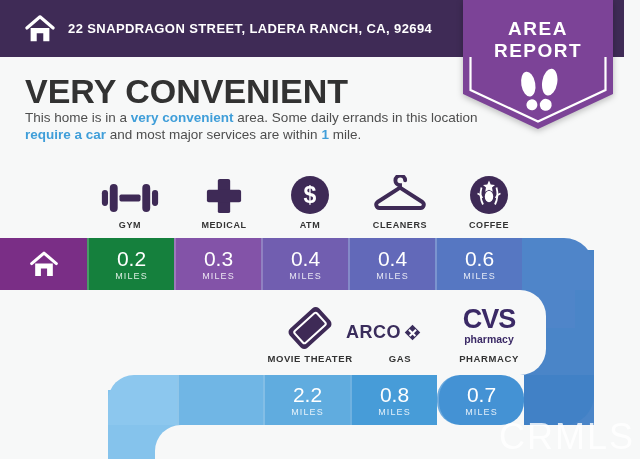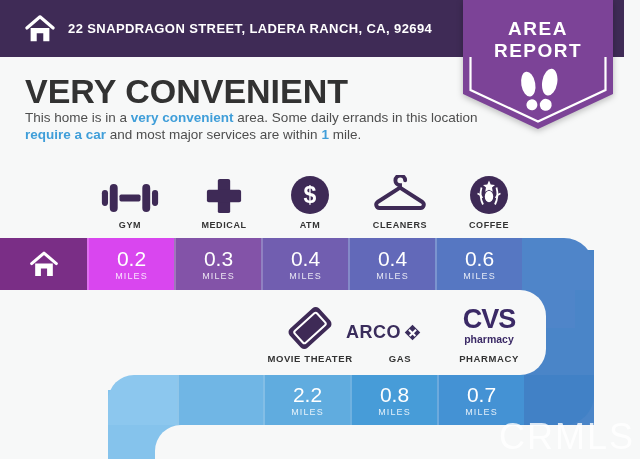--- a/index.html
+++ b/index.html
@@ -156,21 +156,21 @@
   <div class="column" style="background: rgb(133, 195, 236);"></div>
   <div class="card" style="background: rgb(247, 248, 248);"></div>
   <div class="carve" style="background: rgb(247, 248, 248);"></div>
 
   <div class="seg r1" style="left: 0px; width: 87px; background: rgb(122, 46, 134);">
     <svg width="30" height="29" viewBox="0 0 34 32">
       <path d="M3 15 L17 3 L31 15" stroke="#fff" stroke-width="3.4" fill="none" stroke-linecap="round" stroke-linejoin="round"></path>
       <path d="M7 15 V29 H13.5 V20.5 H20.5 V29 H27 V15 Z" fill="#fff"></path>
     </svg>
   </div>
-  <div class="seg r1 sep" style="left: 87px; width: 87px; background: #d946ef;">
+  <div class="seg r1 sep" style="left: 87px; width: 87px; background: #15803d;">
     <div class="dist-num">0.2</div>
     <div class="dist-unit">MILES</div>
   </div>
   <div class="seg r1 sep" style="left: 174px; width: 87px; background: rgb(131, 83, 168);">
     <div class="dist-num">0.3</div>
     <div class="dist-unit">MILES</div>
   </div>
   <div class="seg r1 sep" style="left: 261px; width: 87px; background: rgb(113, 94, 176);">
     <div class="dist-num">0.4</div>
     <div class="dist-unit">MILES</div>
@@ -203,21 +203,21 @@
   <div class="seg r2" style="left: 108px; width: 69px; border-radius: 26px 0px 0px; background: rgb(140, 199, 238);"></div>
   <div class="seg r2 sep" style="left: 177px; width: 86px; background: rgb(112, 182, 229);"></div>
   <div class="seg r2 sep" style="left: 263px; width: 87px; background: rgb(96, 172, 223);">
     <div class="dist-num">2.2</div>
     <div class="dist-unit">MILES</div>
   </div>
   <div class="seg r2 sep" style="left: 350px; width: 87px; background: rgb(71, 156, 216);">
     <div class="dist-num">0.8</div>
     <div class="dist-unit">MILES</div>
   </div>
-  <div class="seg r2 sep" style="left: 437px; width: 87px; background: rgb(68, 146, 212);">
+  <div class="seg r2 sep" style="left: 437px; width: 87px; background: rgb(68, 146, 212); border-radius: 23px;">
     <div class="dist-num">0.7</div>
     <div class="dist-unit">MILES</div>
   </div>
   <div class="seg r2" style="left: 524px; width: 70px; border-radius: 0px 0px 30px; background: rgb(65, 129, 198);"></div>
 
   <div class="watermark">CRMLS</div>
 
 </div>
 
 </body></html>

